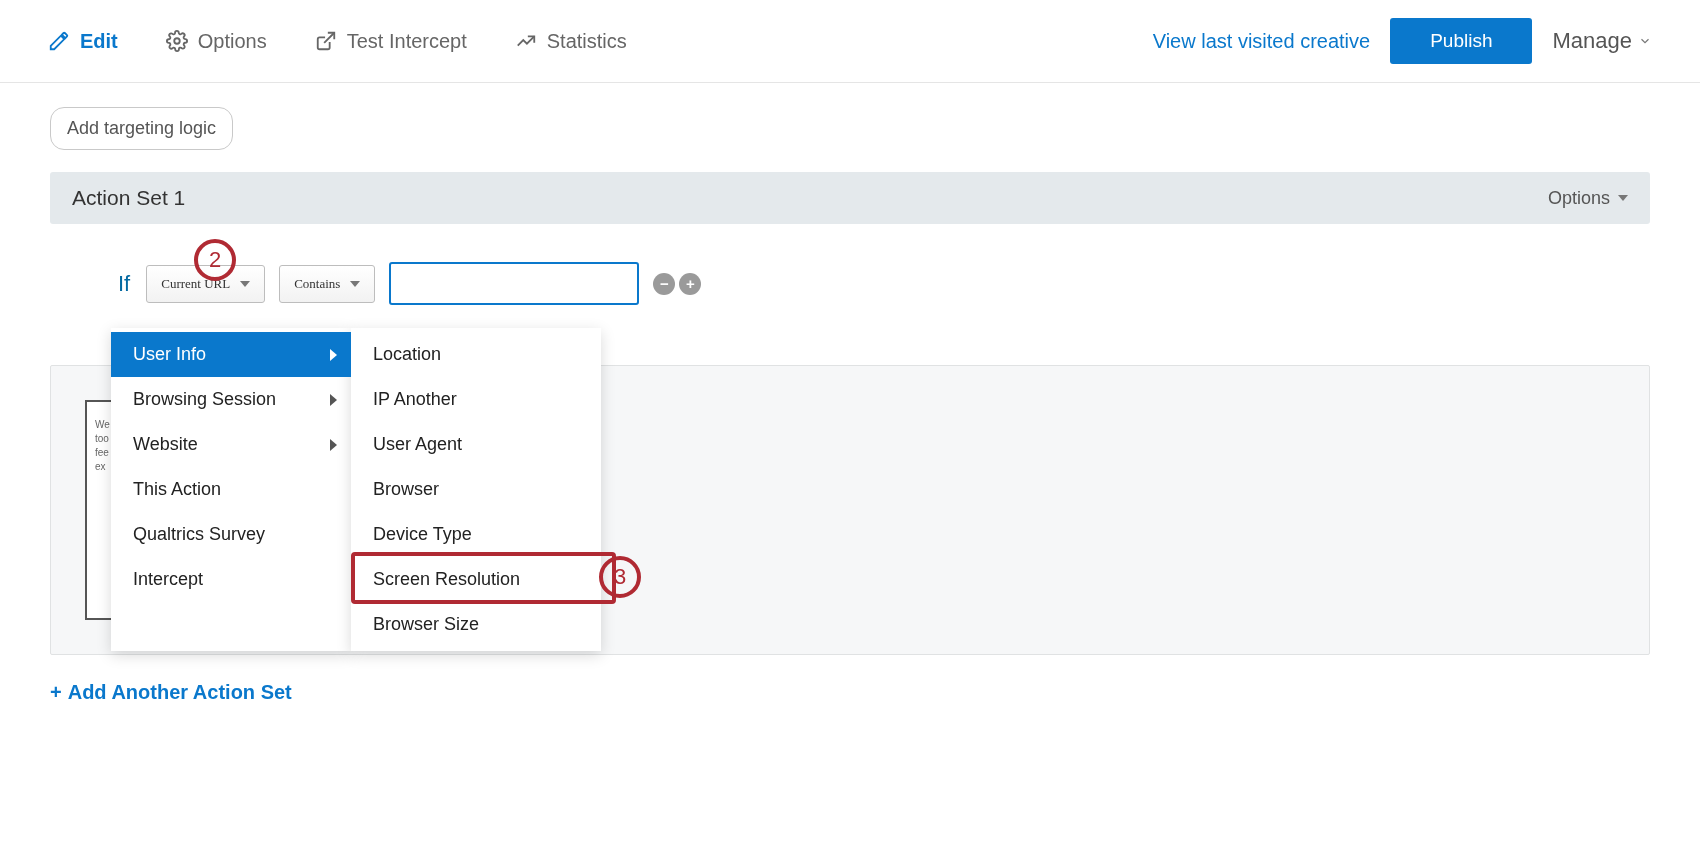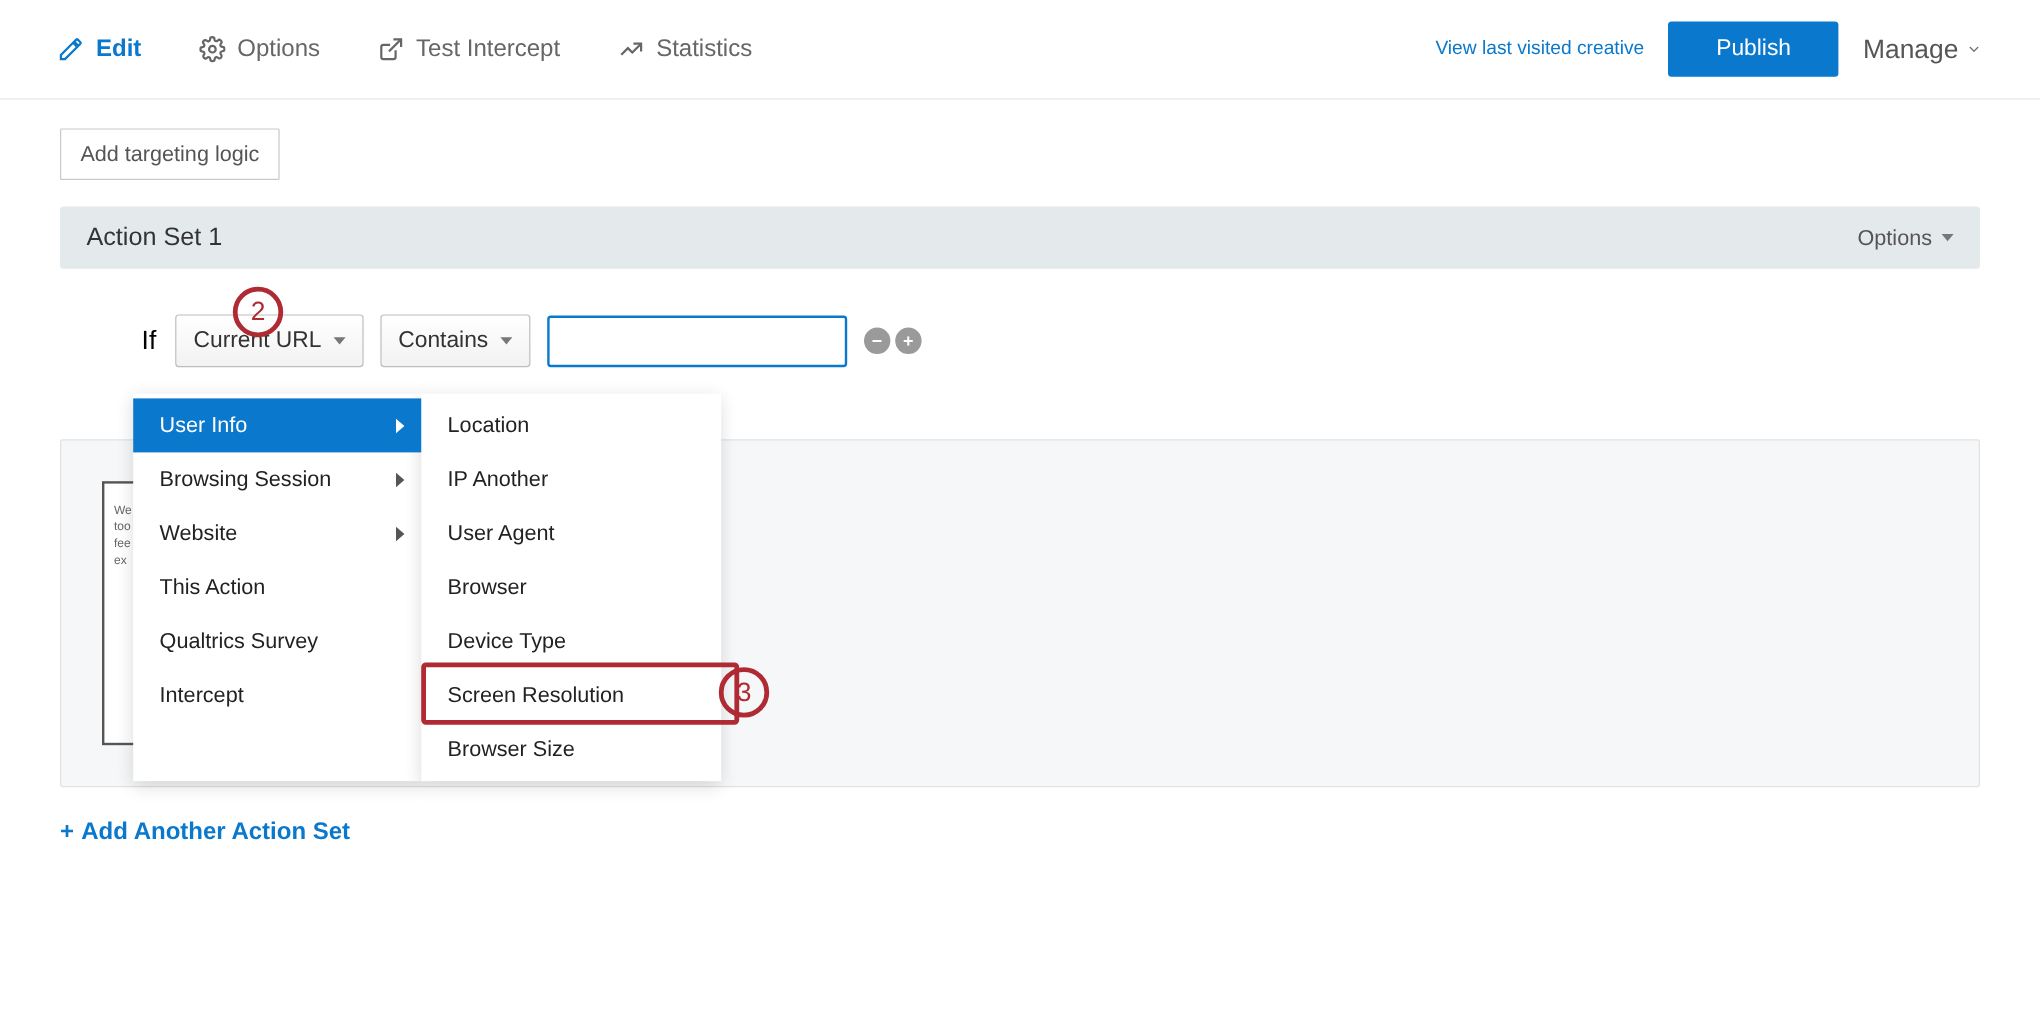--- a/index.html
+++ b/index.html
@@ -19,34 +19,34 @@
   }
   .toolbar-left { display: flex; align-items: center; gap: 48px; }
   .toolbar-right { margin-left: auto; display: flex; align-items: center; gap: 20px; }
   .tab {
     display: flex; align-items: center; gap: 10px;
     color: #666; font-size: 20px; cursor: pointer;
     font-weight: 400;
   }
   .tab.active { color: #0a78cc; font-weight: 700; }
   .tab .icon { display: inline-flex; }
-  .link-blue { color: #0a78cc; font-size: 16px; cursor: pointer; font-weight: 500; }
+  .link-blue { color: #0a78cc; font-size: 20px; cursor: pointer; font-weight: 500; }
   .btn-primary {
     background: #0a78cc; color: #fff; border: none; border-radius: 3px;
     padding: 12px 40px; font-size: 19px; font-weight: 500; cursor: pointer;
   }
   .manage {
     display:flex; align-items:center; gap:6px; color:#555; font-size:22px; cursor:pointer;
   }
   .page {
     padding: 24px 50px;
     position: relative;
   }
   .btn-secondary {
-    background: #fff; border: 1px solid #c9c9c9; border-radius: 1px;
+    background: #fff; border: 1px solid #c9c9c9; border-radius: 14px;
     padding: 10px 16px; font-size: 18px; color: #555; cursor: pointer;
   }
 
   .actionset-header {
     margin-top: 22px;
     background: #e4e9ec;
     border-radius: 3px;
     padding: 14px 22px;
     display: flex; align-items: center;
   }
@@ -55,26 +55,26 @@
     margin-left: auto; display:flex; align-items:center; gap:8px;
     color:#555; font-size:18px; cursor:pointer;
   }
 
   .condition-row {
     margin-top: 38px;
     padding-left: 68px;
     display: flex; align-items: center; gap: 14px;
     position: relative;
   }
-  .if-label { font-size: 22px; color:#000000; margin-right: 2px; }
+  .if-label { font-size: 22px; color:#0369a1; margin-right: 2px; }
   .select-like {
     display:inline-flex; align-items:center; gap:10px;
     background: linear-gradient(#fff,#f2f2f2);
     border: 1px solid #bdbdbd; border-radius: 3px;
-    padding: 10px 14px; font-size: 19px; color:#333; cursor:pointer;
+    padding: 10px 14px; font-size: 13px; color:#333; cursor:pointer;font-family:Liberation Serif, serif;
   }
   .caret-down {
     width:0;height:0;border-left:5px solid transparent;border-right:5px solid transparent;
     border-top:6px solid #777;
   }
   .text-input {
     border: 2px solid #0a78cc; border-radius: 3px;
     padding: 9px 10px; width: 250px; font-size: 18px; background:#fff;
   }
   .minus-plus { display:flex; gap:4px; align-items:center; }

